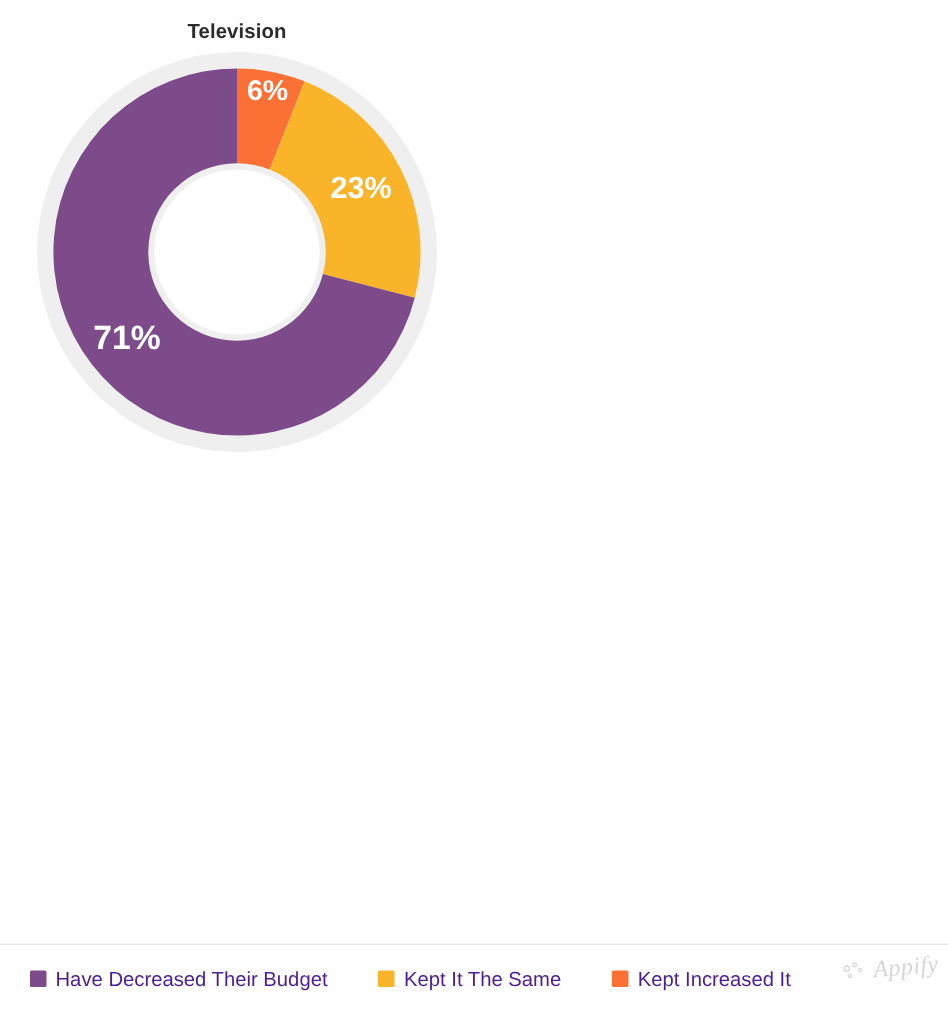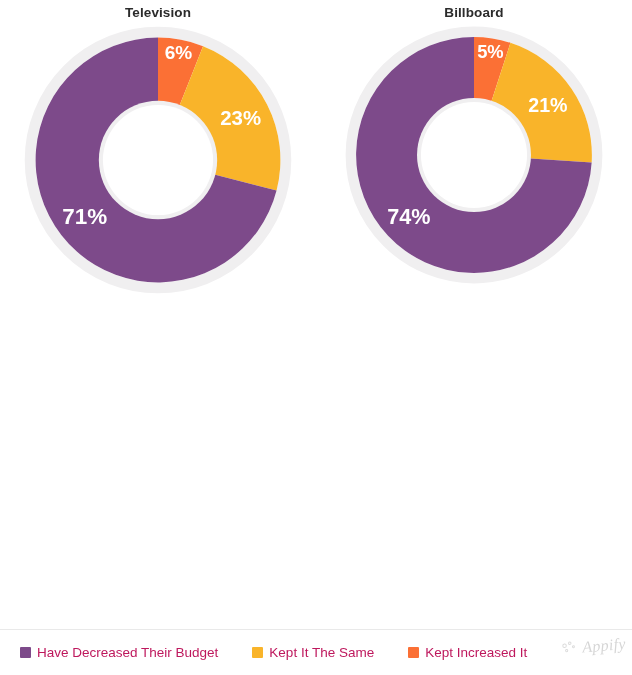--- a/index.html
+++ b/index.html
@@ -34,21 +34,21 @@
     align-items: center;
   }
 
   .chart-title {
     font-size: 13.5px;
     font-weight: 600;
     color: #2b2b2b;
     letter-spacing: 0.1px;
     text-align: left;
     line-height: 1;
-    margin-top: 6px;
+    margin-top: 14px;
     margin-bottom: 4px;
     user-select: none;
   }
 
   .donut-wrap {
     position: relative;
     width: 272px;
     height: 272px;
   }
   .chart-cell.row2 .donut-wrap {
@@ -106,21 +106,21 @@
   }
   .legend-swatch {
     width: 11px;
     height: 11px;
     margin-right: 6px;
     flex: none;
     border-radius: 1px;
   }
   .legend-label {
     font-size: 13.5px;
-    color: #be185d;
+    color: #4c1d95;
     line-height: 1;
     user-select: none;
   }
 
   
   #watermark {
     position: absolute;
     right: 6px;
     top: 628px;
     width: 120px;
@@ -163,36 +163,20 @@
           <circle cx="100" cy="100" r="40.5" fill="#ffffff"></circle>
           <text x="115.00924329831653" y="21.318791216632036" class="slice-label small">6%</text>
           <text x="160.78446508013047" y="69.02876810776812" class="slice-label ">23%</text>
           <text x="46.095625055730416" y="141.81251920020608" class="slice-label big">71%</text>
         </svg>
       </div>
   </div>
 
 
 
-  <div class="chart-cell row2">
-    <div class="chart-title">Billboard</div>
-    <div class="donut-wrap">
-        <svg class="donut-svg" viewBox="0 0 200 200">
-          <circle cx="100" cy="100" r="94" fill="none" stroke="#f0eff0" stroke-width="8"></circle>
-          <path d="M 100 10 A 90 90 0 0 1 127.81152949374527 14.404913533436186 L 112.51518827218537 61.482211090046285 A 40.5 40.5 0 0 0 100 59.5 Z" fill="#fb7035"></path>
-          <path d="M 127.81152949374527 14.404913533436186 A 90 90 0 0 1 189.82240555854446 105.65114675763819 L 140.420082501345 102.54301604093719 A 40.5 40.5 0 0 0 112.51518827218537 61.482211090046285 Z" fill="#f9b42a"></path>
-          <path d="M 189.82240555854446 105.65114675763819 A 90 90 0 1 1 99.99999999999999 10 L 99.99999999999999 59.5 A 40.5 40.5 0 1 0 140.420082501345 102.54301604093719 Z" fill="#7d4a8a"></path>
-          <circle cx="100" cy="100" r="43.5" fill="#f0eff0"></circle>
-          <circle cx="100" cy="100" r="40.5" fill="#ffffff"></circle>
-          <text x="112.5304006497225" y="20.886163918329473" class="slice-label small">5%</text>
-          <text x="156.4234367770106" y="61.65467196292765" class="slice-label ">21%</text>
-          <text x="50.26976023731132" y="146.69980356645516" class="slice-label big">74%</text>
-        </svg>
-      </div>
-  </div>
 
 </div>
 
 <div id="legend-divider"></div>
 
 <div id="legend">
   <div class="legend-item">
     <span class="legend-swatch" style="background: rgb(125, 74, 138);"></span>
     <span class="legend-label">Have Decreased Their Budget</span>
   </div>

